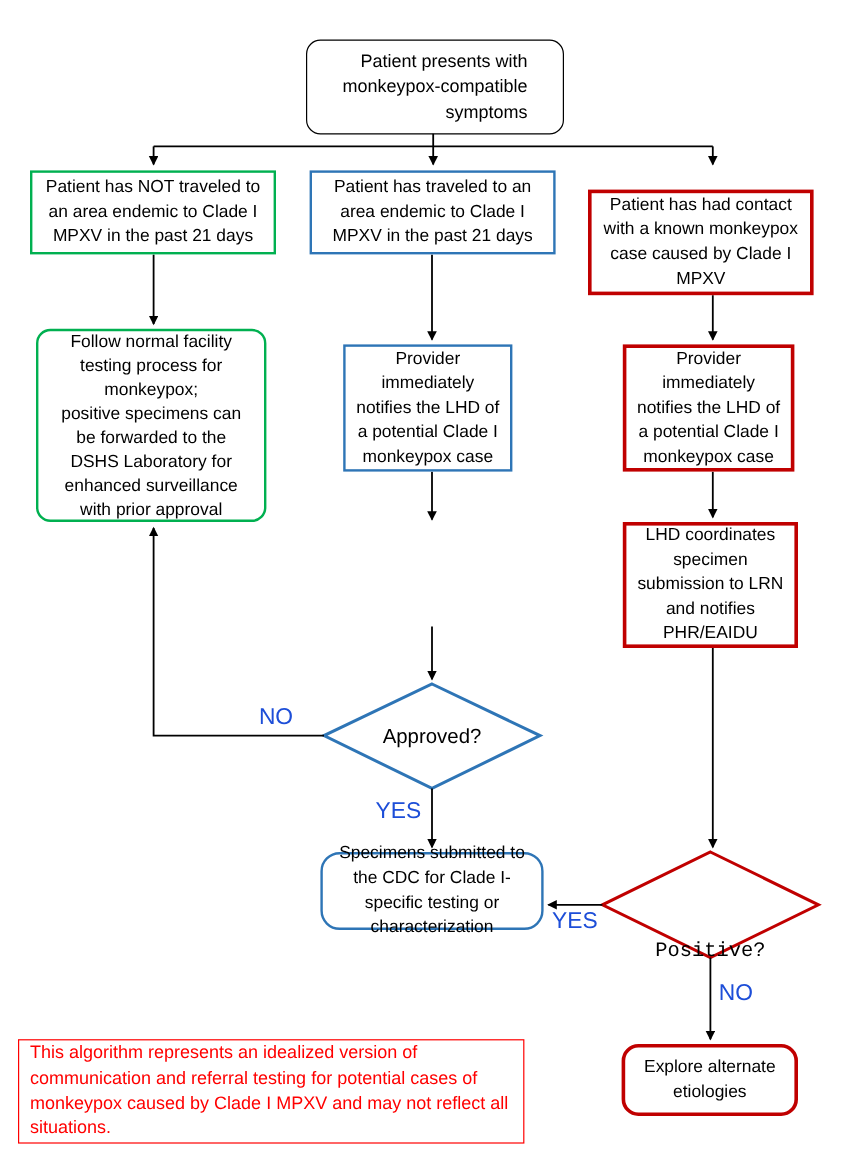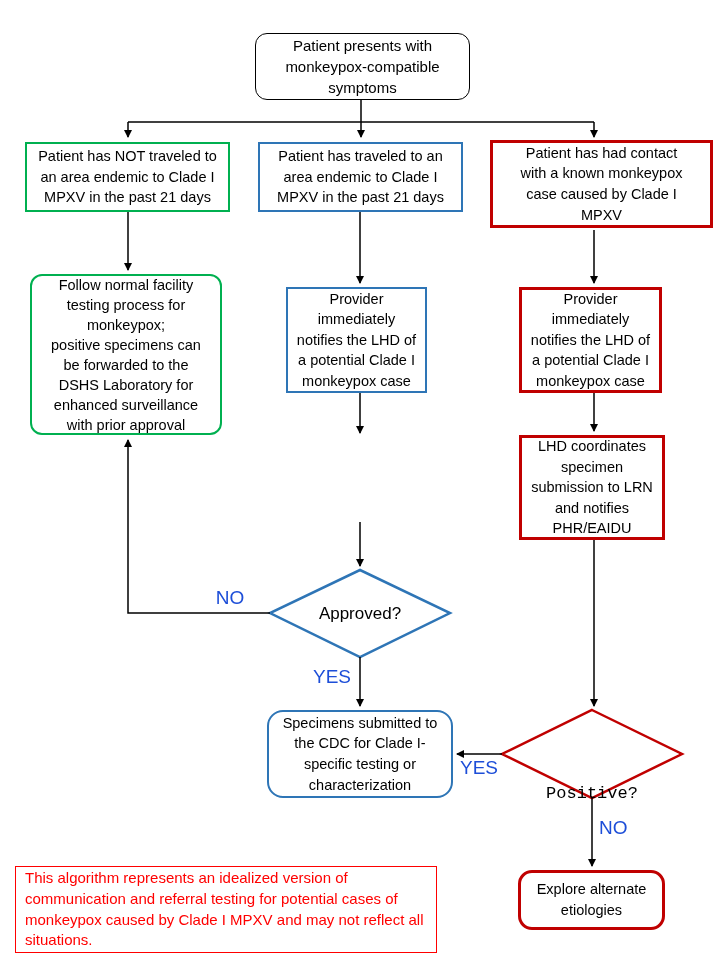--- a/index.html
+++ b/index.html
@@ -7,30 +7,30 @@
     position:relative; width:720px; height:960px; background:#ffffff;
     font-family:"Liberation Sans", sans-serif; color:#000; overflow:hidden;
   }
   svg.layer { position:absolute; left:0; top:0; width:720px; height:960px; z-index:0; }
   .node {
     position:absolute; z-index:1; box-sizing:border-box;
     display:flex; align-items:center; justify-content:center;
     text-align:center; white-space:pre-line;
     font-size:14.5px; line-height:1.42; background:#ffffff; padding:2px 3px;
   }
-  #n-start            { left:255px; top:33px;  width:215px; height:67px;  border:1.5px solid #000000; border-radius:12px; font-size:15px; }
+  #n-start            { left:255px; top:33px;  width:215px; height:79px;  border:1.5px solid #000000; border-radius:12px; font-size:15px;text-align:right; }
   #n-not-traveled     { left:25px;  top:142px; width:205px; height:70px;  border:2.5px solid #00B050; }
   #n-traveled         { left:258px; top:142px; width:205px; height:70px;  border:2.5px solid #2E75B6; }
-  #n-contact          { left:490px; top:140px; width:223px; height:88px;  border:3px solid #C00000; }
+  #n-contact          { left:490px; top:158px; width:188px; height:88px;  border:3px solid #C00000; }
   #n-normal           { left:30px;  top:274px; width:192px; height:161px; border:2.5px solid #00B050; border-radius:12px; line-height:1.38; }
   #n-provider-travel  { left:286px; top:287px; width:141px; height:106px; border:2.5px solid #2E75B6; }
   #n-provider-contact { left:519px; top:287px; width:143px; height:106px; border:3px solid #C00000; }
   #n-lhd-requests     { left:293px; top:437px; width:135px; height:85px;  border:2.5px solid #2E75B6; }
   #n-lhd-coordinates  { left:519px; top:435px; width:146px; height:105px; border:3px solid #C00000; }
-  #n-specimens        { left:267px; top:710px; width:186px; height:88px;  border:2.5px solid #2E75B6; border-radius:16px; }
+  #n-specimens        { left:267px; top:710px; width:186px; height:65px;  border:2.5px solid #2E75B6; border-radius:16px; }
   #n-explore          { left:518px; top:870px; width:147px; height:60px;  border:3px solid #C00000; border-radius:14px; }
   #n-disclaimer       {
     left:15px; top:866px; width:422px; height:87px; border:1.5px solid #FF0000;
     color:#FF0000; text-align:left; justify-content:flex-start; padding:16px 9px;
     font-size:15px; line-height:1.38;
   }
   .dlabel { position:absolute; z-index:2; text-align:center; font-size:17px; background:transparent; }
   #l-approved { left:300px; top:604px; width:120px; }
   #l-positive { left:532px; top:784px; width:120px;font-family:Liberation Mono, monospace; }
   .elabel { position:absolute; z-index:2; font-size:19px; color:#1d4ed8; }

